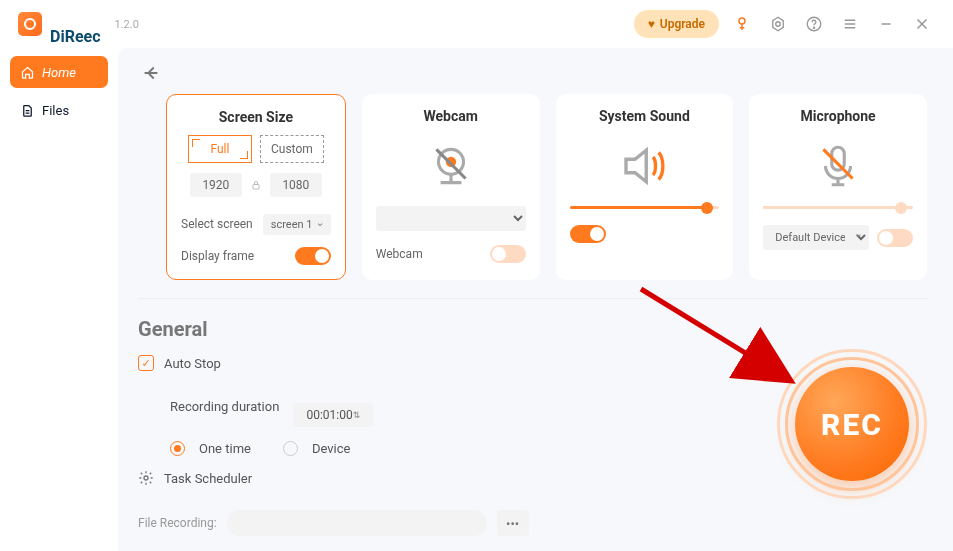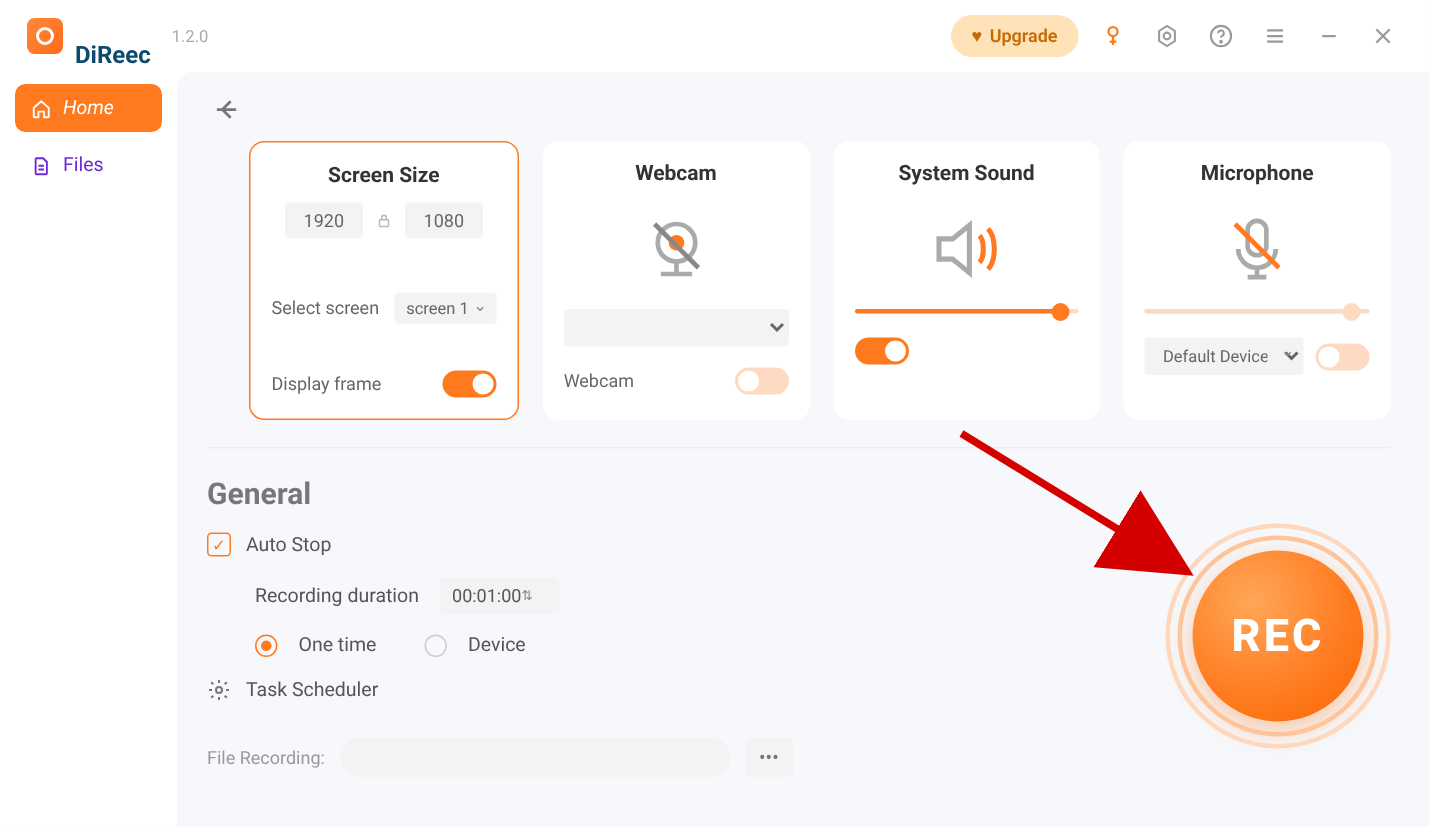--- a/index.html
+++ b/index.html
@@ -9,21 +9,21 @@
     .logo-in { width:12px; height:12px; border:2px solid #fff; border-radius:50%; }
     .app-name { font-weight:700; font-size:16px; color:#0c4a6e; margin-left:8px;margin-top:25px; }
     .app-ver { font-size:11px; color:#aaa; margin-left:14px; }
     .tb-spacer { flex:1; }
     .upgrade-btn { background:#ffe2b8; color:#c76a00; border:none; border-radius:14px; height:28px; padding:0 14px; font-size:12px; font-weight:600; display:flex; align-items:center; gap:5px; cursor:pointer; }
     .tb-icon { width:26px; height:26px; display:flex; align-items:center; justify-content:center; margin-left:10px; color:#999; cursor:pointer; }
     .tb-icon svg { width:18px; height:18px; }
     .tb-icon.accent { color:#ff7a1f; }
     .layout { display:flex; height:calc(551px - 48px); }
     .sidebar { width:118px; padding:8px 10px; }
-    .nav-item { height:32px; border-radius:7px; display:flex; align-items:center; padding:0 10px; font-size:13px; color:#6d28d9; gap:7px; cursor:pointer; margin-bottom:6px; }
+    .nav-item { height:32px; border-radius:7px; display:flex; align-items:center; padding:0 10px; font-size:13px; color:#0f172a; gap:7px; cursor:pointer; margin-bottom:6px; }
     .nav-item.active { background:#ff7a1f; color:#fff;font-style:italic; }
     .nav-item svg { width:15px; height:15px; }
     .main { flex:1; background:#f6f8fb; border-radius:10px 0 0 0; padding:14px 26px 0 20px; overflow:hidden; position:relative; }
     .back-icon { width:22px; height:22px; color:#777; cursor:pointer; margin-bottom:6px; margin-left:2px; }
     .cards { display:flex; gap:16px; margin-bottom:18px;padding-left:28px; }
     .card { flex:1; background:#fff; border-radius:10px; padding:14px 14px 14px; display:flex; flex-direction:column; align-items:center; min-height:186px; position:relative; }
     .card.active { border:1px solid #ff7a1f; }
     .card-title { font-weight:700; font-size:14px; color:#333; margin-bottom:10px; }
     .sz-modes { display:flex; gap:8px; margin-bottom:10px; }
     .sz-mode { width:64px; height:28px; display:flex; align-items:center; justify-content:center; font-size:12px; cursor:pointer; position:relative; }
@@ -49,21 +49,21 @@
     .slider-fill { position:absolute; height:100%; background:#ff7a1f; border-radius:2px; left:0; }
     .slider-thumb { position:absolute; width:12px; height:12px; background:#ff7a1f; border-radius:50%; top:-4.5px; transform:translateX(-50%); }
     .ctrl-row { width:100%; display:flex; align-items:center; gap:8px; }
     .ctrl-label { flex:1; }
     .ctrl-sel { background:#f3f3f3; border:none; font-size:11px; color:#666; padding:5px 8px; border-radius:3px; width:100%; cursor:pointer; }
     .sep { height:1px; background:#eceef2; margin:0 0 18px; }
     .general-title { font-size:20px; font-weight:700; color:#777; margin-bottom:14px; }
     .chk-row { display:flex; align-items:center; gap:10px; font-size:13px; color:#555; margin-bottom:14px; }
     .chk-box { width:16px; height:16px; border:1.5px solid #ff7a1f; border-radius:3px; display:flex; align-items:center; justify-content:center; color:#ff7a1f; font-size:11px; cursor:pointer; }
     .sub-row { display:flex; align-items:center; gap:14px; font-size:13px; color:#555; margin-left:32px; margin-bottom:14px; }
-    .dur-box { background:#f3f3f3; border:none; padding:5px 8px; font-size:12px; border-radius:3px; width:80px; display:flex; align-items:center; justify-content:flex-start; }
+    .dur-box { background:#f3f3f3; border:none; padding:5px 8px; font-size:12px; border-radius:3px; width:80px; display:flex; align-items:center; justify-content:center;margin-top:18px; }
     .radio { width:15px; height:15px; border-radius:50%; border:1.5px solid #ccc; display:flex; align-items:center; justify-content:center; cursor:pointer; }
     .radio.on { border-color:#ff7a1f; }
     .radio.on::after { content:""; width:7px; height:7px; background:#ff7a1f; border-radius:50%; }
     .sched-row { display:flex; align-items:center; gap:10px; font-size:13px; color:#555; margin-bottom:24px; }
     .fl-row { display:flex; align-items:center; gap:10px; font-size:12px; color:#999; }
     .fl-input { flex:0 0 260px; height:26px; background:#f3f3f3; border:none; border-radius:13px; padding:0 12px; }
     .fl-more { width:32px; height:26px; background:#f3f3f3; border:none; border-radius:4px; font-size:13px; color:#777; cursor:pointer; }
     .rec-wrap { position:absolute; right:26px; bottom:52px; width:150px; height:150px; border-radius:50%; display:flex; align-items:center; justify-content:center; }
     .rec-ring1 { position:absolute; inset:0; border:3px solid #ffd7bd; border-radius:50%; }
     .rec-ring2 { position:absolute; inset:8px; border:3px solid #ffc49a; border-radius:50%; }
@@ -139,20 +139,24 @@
 
   <div class="main">
     <svg class="back-icon" viewBox="0 0 24 24" fill="none" stroke="currentColor" stroke-width="2">
         <path d="M15 6l-6 6 6 6M5 12h14"></path>
       </svg>
 
     <div class="cards">
 
       <div class="card active">
         <div class="card-title">Screen Size</div>
+        <div class="sz-modes">
+          <div class="sz-mode full">Full</div>
+          <div class="sz-mode custom">Custom</div>
+        </div>
         <div class="dims">
           <input class="dim-box" value="1920" style="">
           <svg width="12" height="12" viewBox="0 0 24 24" fill="none" stroke="currentColor" stroke-width="2" class="lock-ic">
               <rect x="6" y="11" width="12" height="9" rx="1"></rect>
               <path d="M9 11V8a3 3 0 0 1 6 0v3"></path>
             </svg>
           <input class="dim-box" value="1080" style="">
         </div>
         <div class="row">
           <span>Select screen</span>

